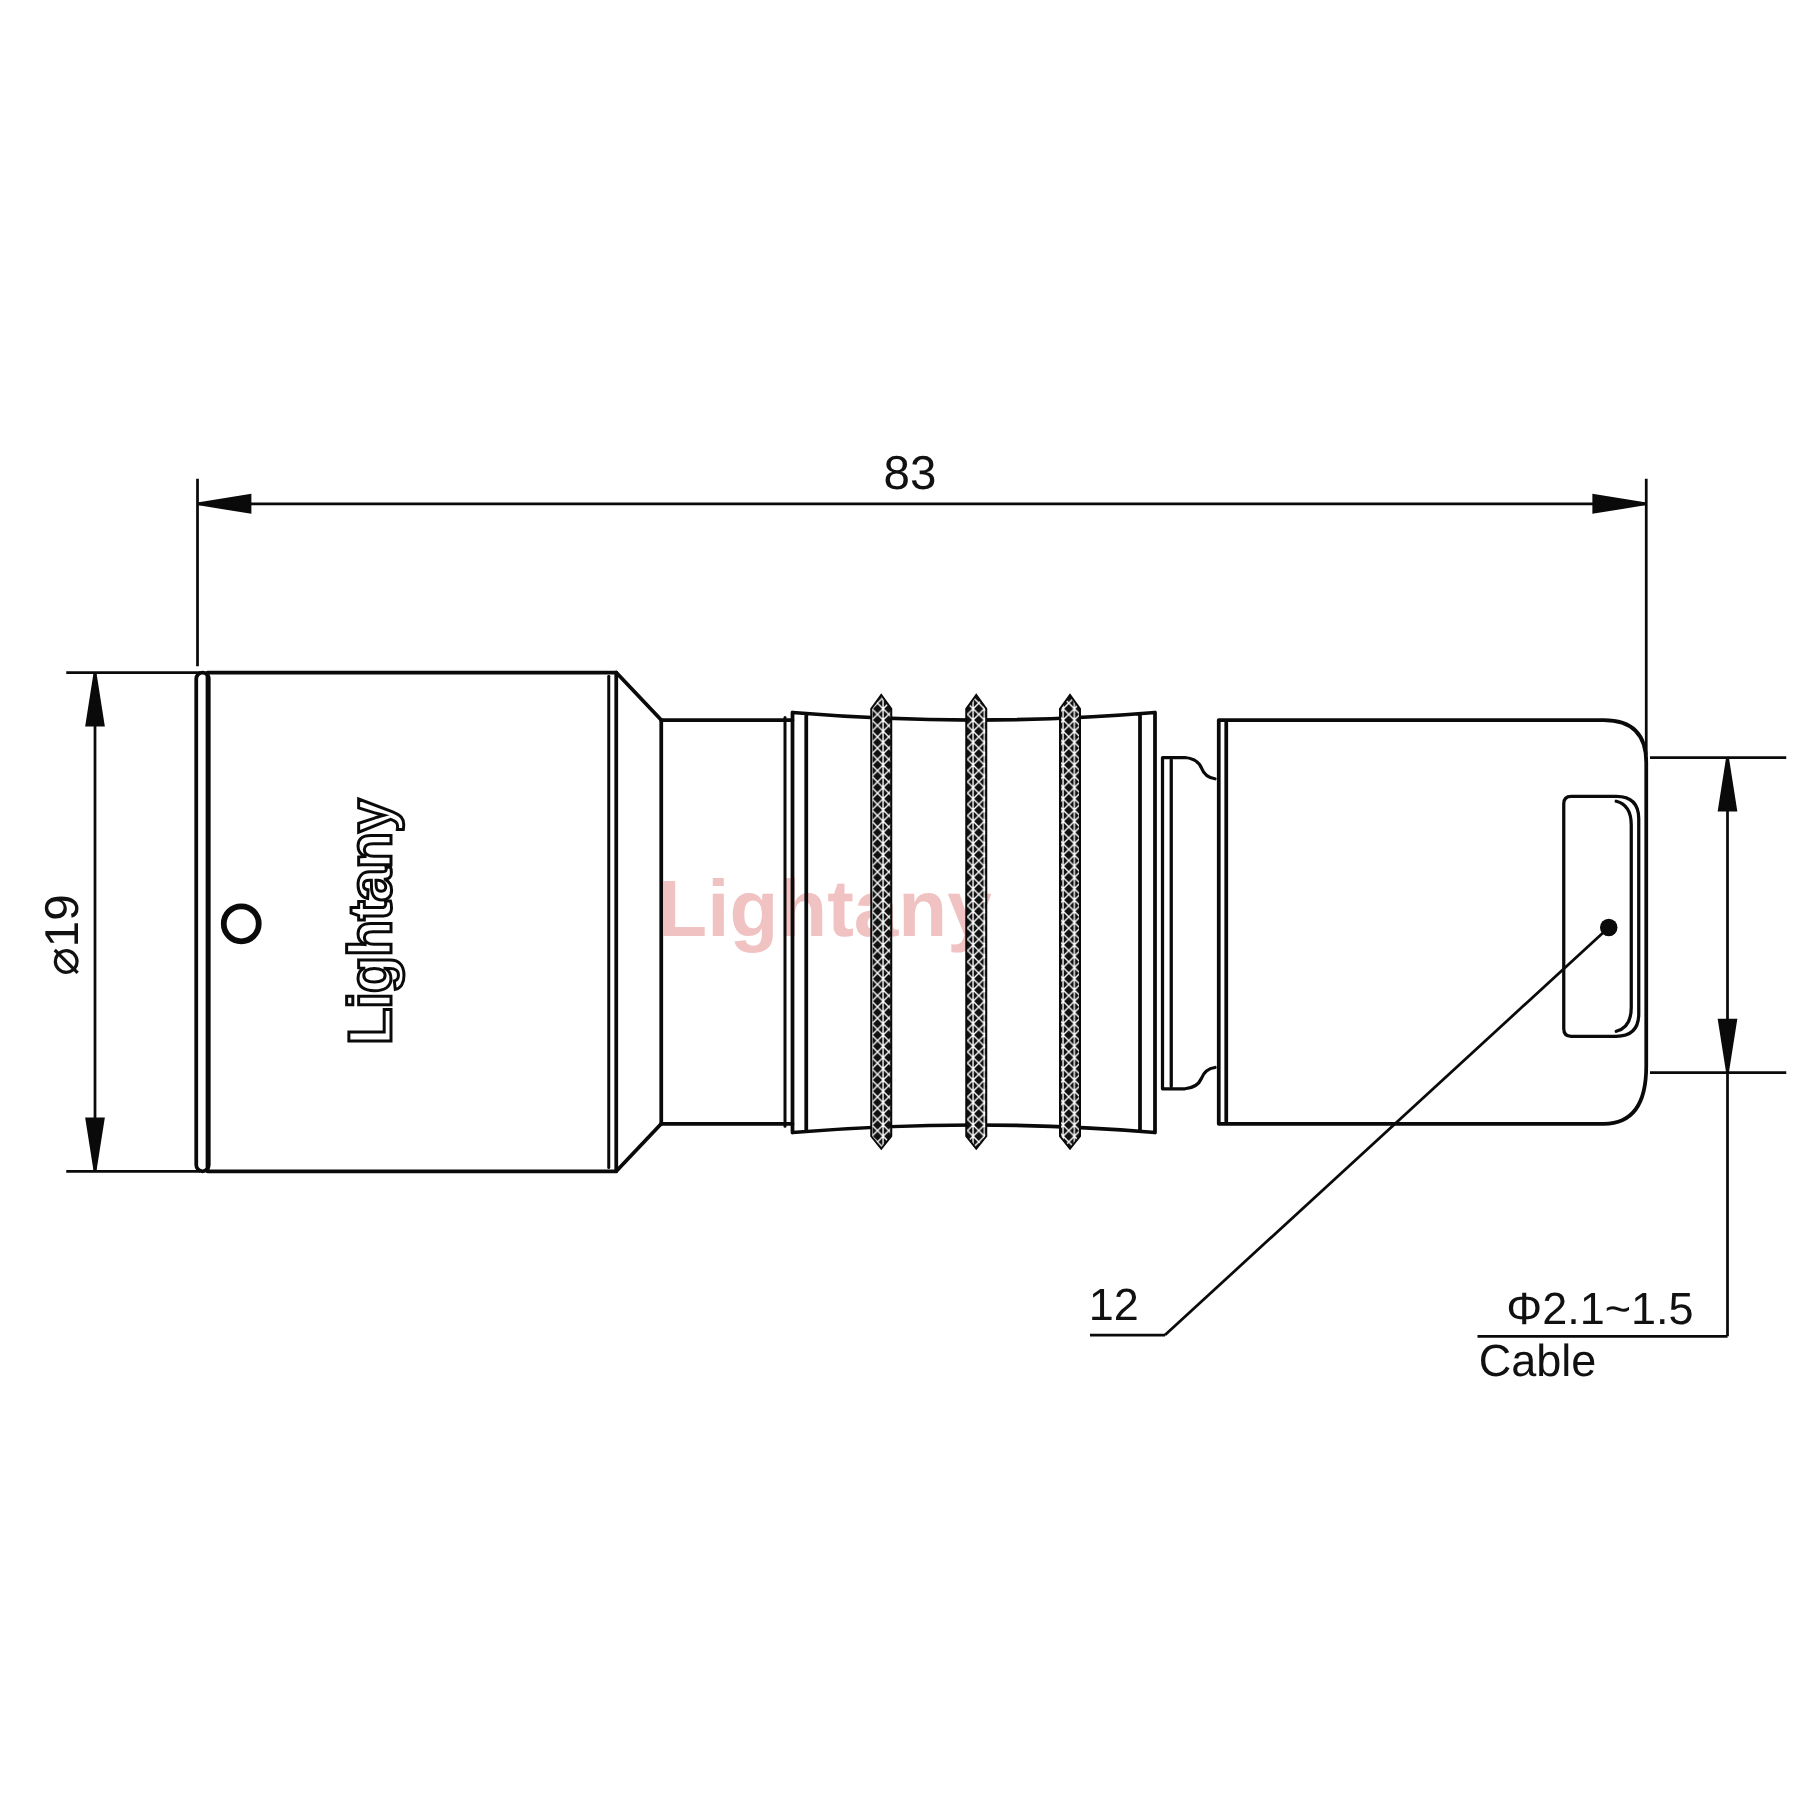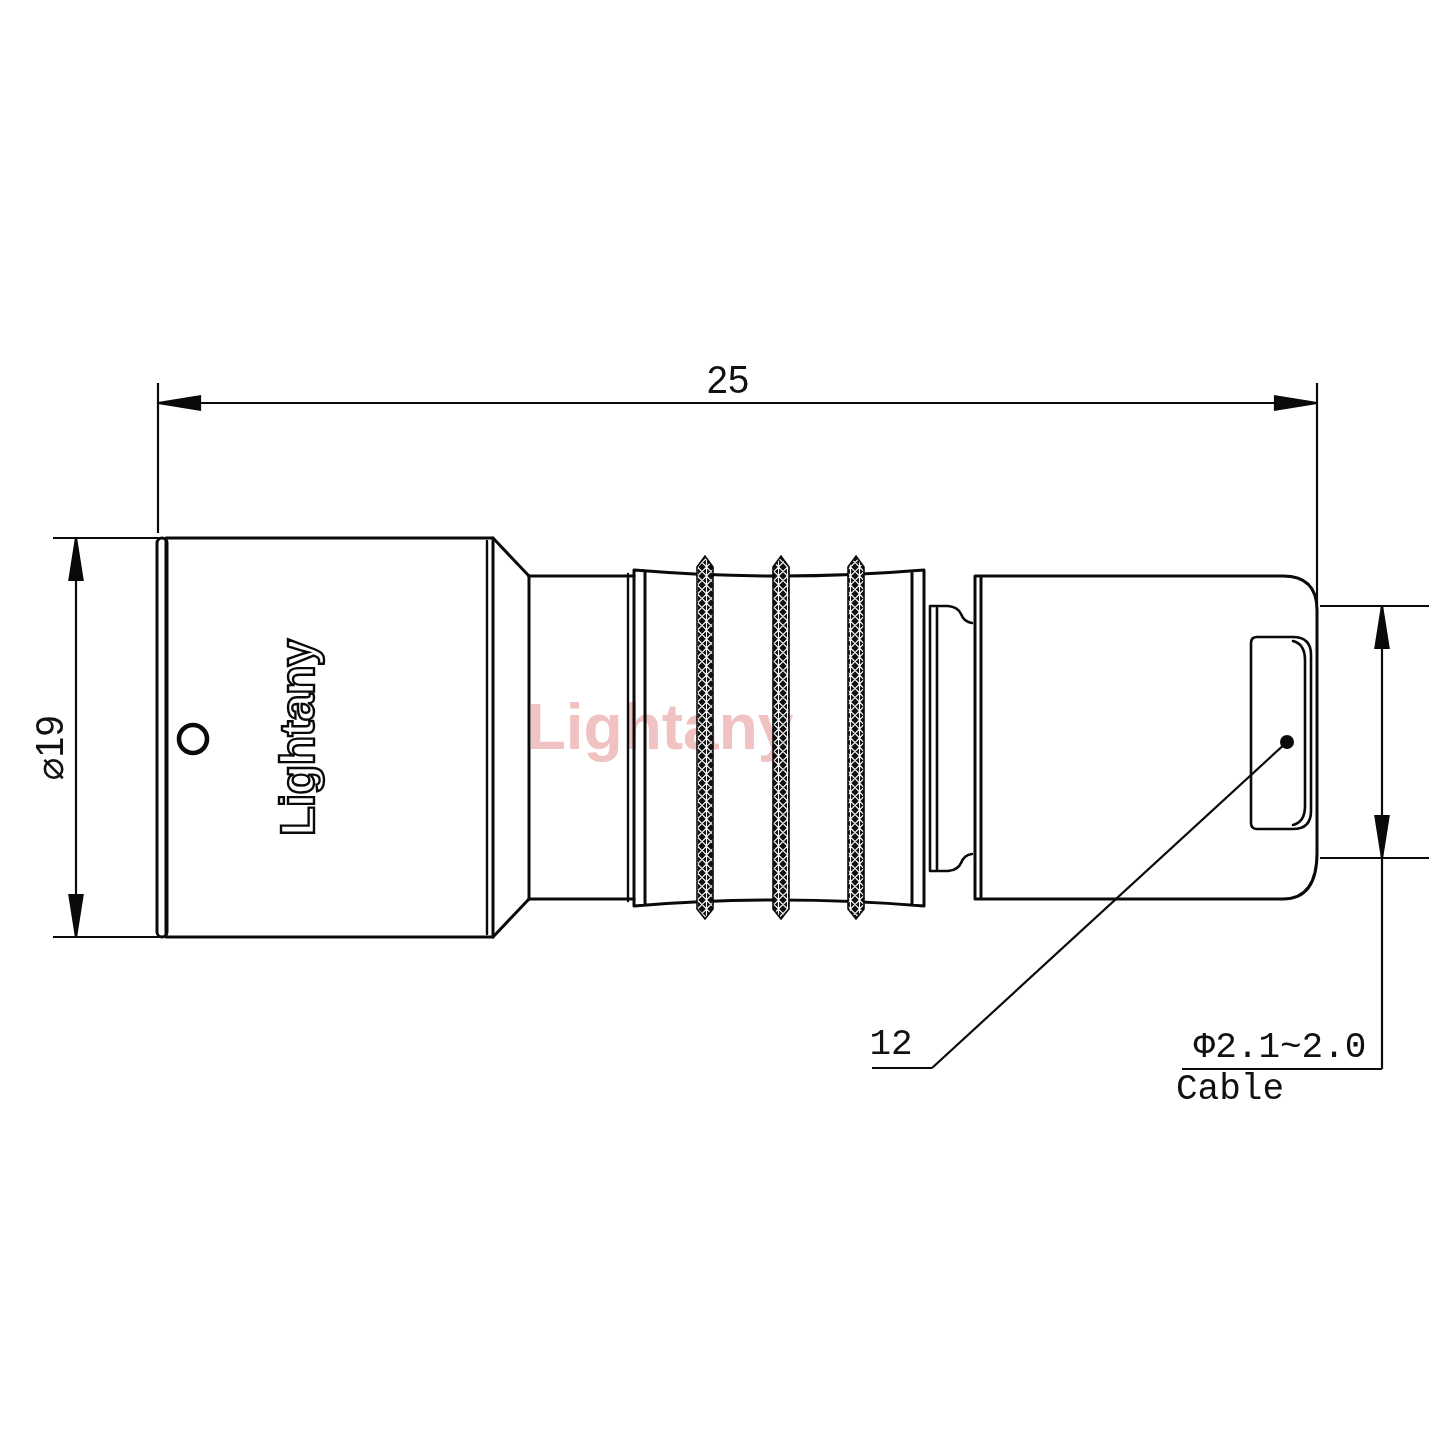--- a/index.html
+++ b/index.html
@@ -12,21 +12,21 @@
     transform:translate(-50%,-50%);
     font-size:64px;font-weight:bold;letter-spacing:0px;
     z-index:1;white-space:nowrap;
   }
   #drawing-svg{position:absolute;left:0;top:0;z-index:2;}
   .dim-text{
     position:absolute;z-index:3;color:#111;
     font-size:38px;font-weight:400;white-space:nowrap;
     transform:translate(-50%,-50%);
   }
-  .dim-text.small{font-size:36px;font-family:Liberation Mono, monospace;}
+  .dim-text.small{font-size:36px;}
   #dim-diameter19{
     left:50px;top:748px;
     transform:translate(-50%,-50%) rotate(-90deg);
   }
   #dim-54{left:728px;top:380px;}
   #dim-12{left:891px;top:1044px;}
   #dim-cable-range{left:1280px;top:1047px;}
   #dim-cable-word{left:1230px;top:1089px;}
   #body-logo{
     position:absolute;left:297px;top:738px;z-index:3;
@@ -115,24 +115,24 @@
       <polygon points="1382,858 1375.4,816 1388.6,816"></polygon>
     </g>
 
     <g stroke="#0a0a0a" stroke-width="2.2">
       <circle cx="1287" cy="742" r="7" fill="#0a0a0a" stroke="none"></circle>
       <line x1="1287" y1="742" x2="932" y2="1068"></line>
       <line x1="932" y1="1068" x2="872" y2="1068"></line>
     </g>
   </svg>
 
-  <div id="dim-54" class="dim-text">25</div>
+  <div id="dim-54" class="dim-text">83</div>
 
   <div id="dim-diameter19" class="dim-text">⌀19</div>
 
   <div id="dim-12" class="dim-text small">12</div>
 
-  <div id="dim-cable-range" class="dim-text small">Φ2.1~2.0</div>
+  <div id="dim-cable-range" class="dim-text small">Φ2.1~1.5</div>
 
   <div id="dim-cable-word" class="dim-text small">Cable</div>
 
   <div id="body-logo">Lightany</div>
 </div>
 
 </body></html>

